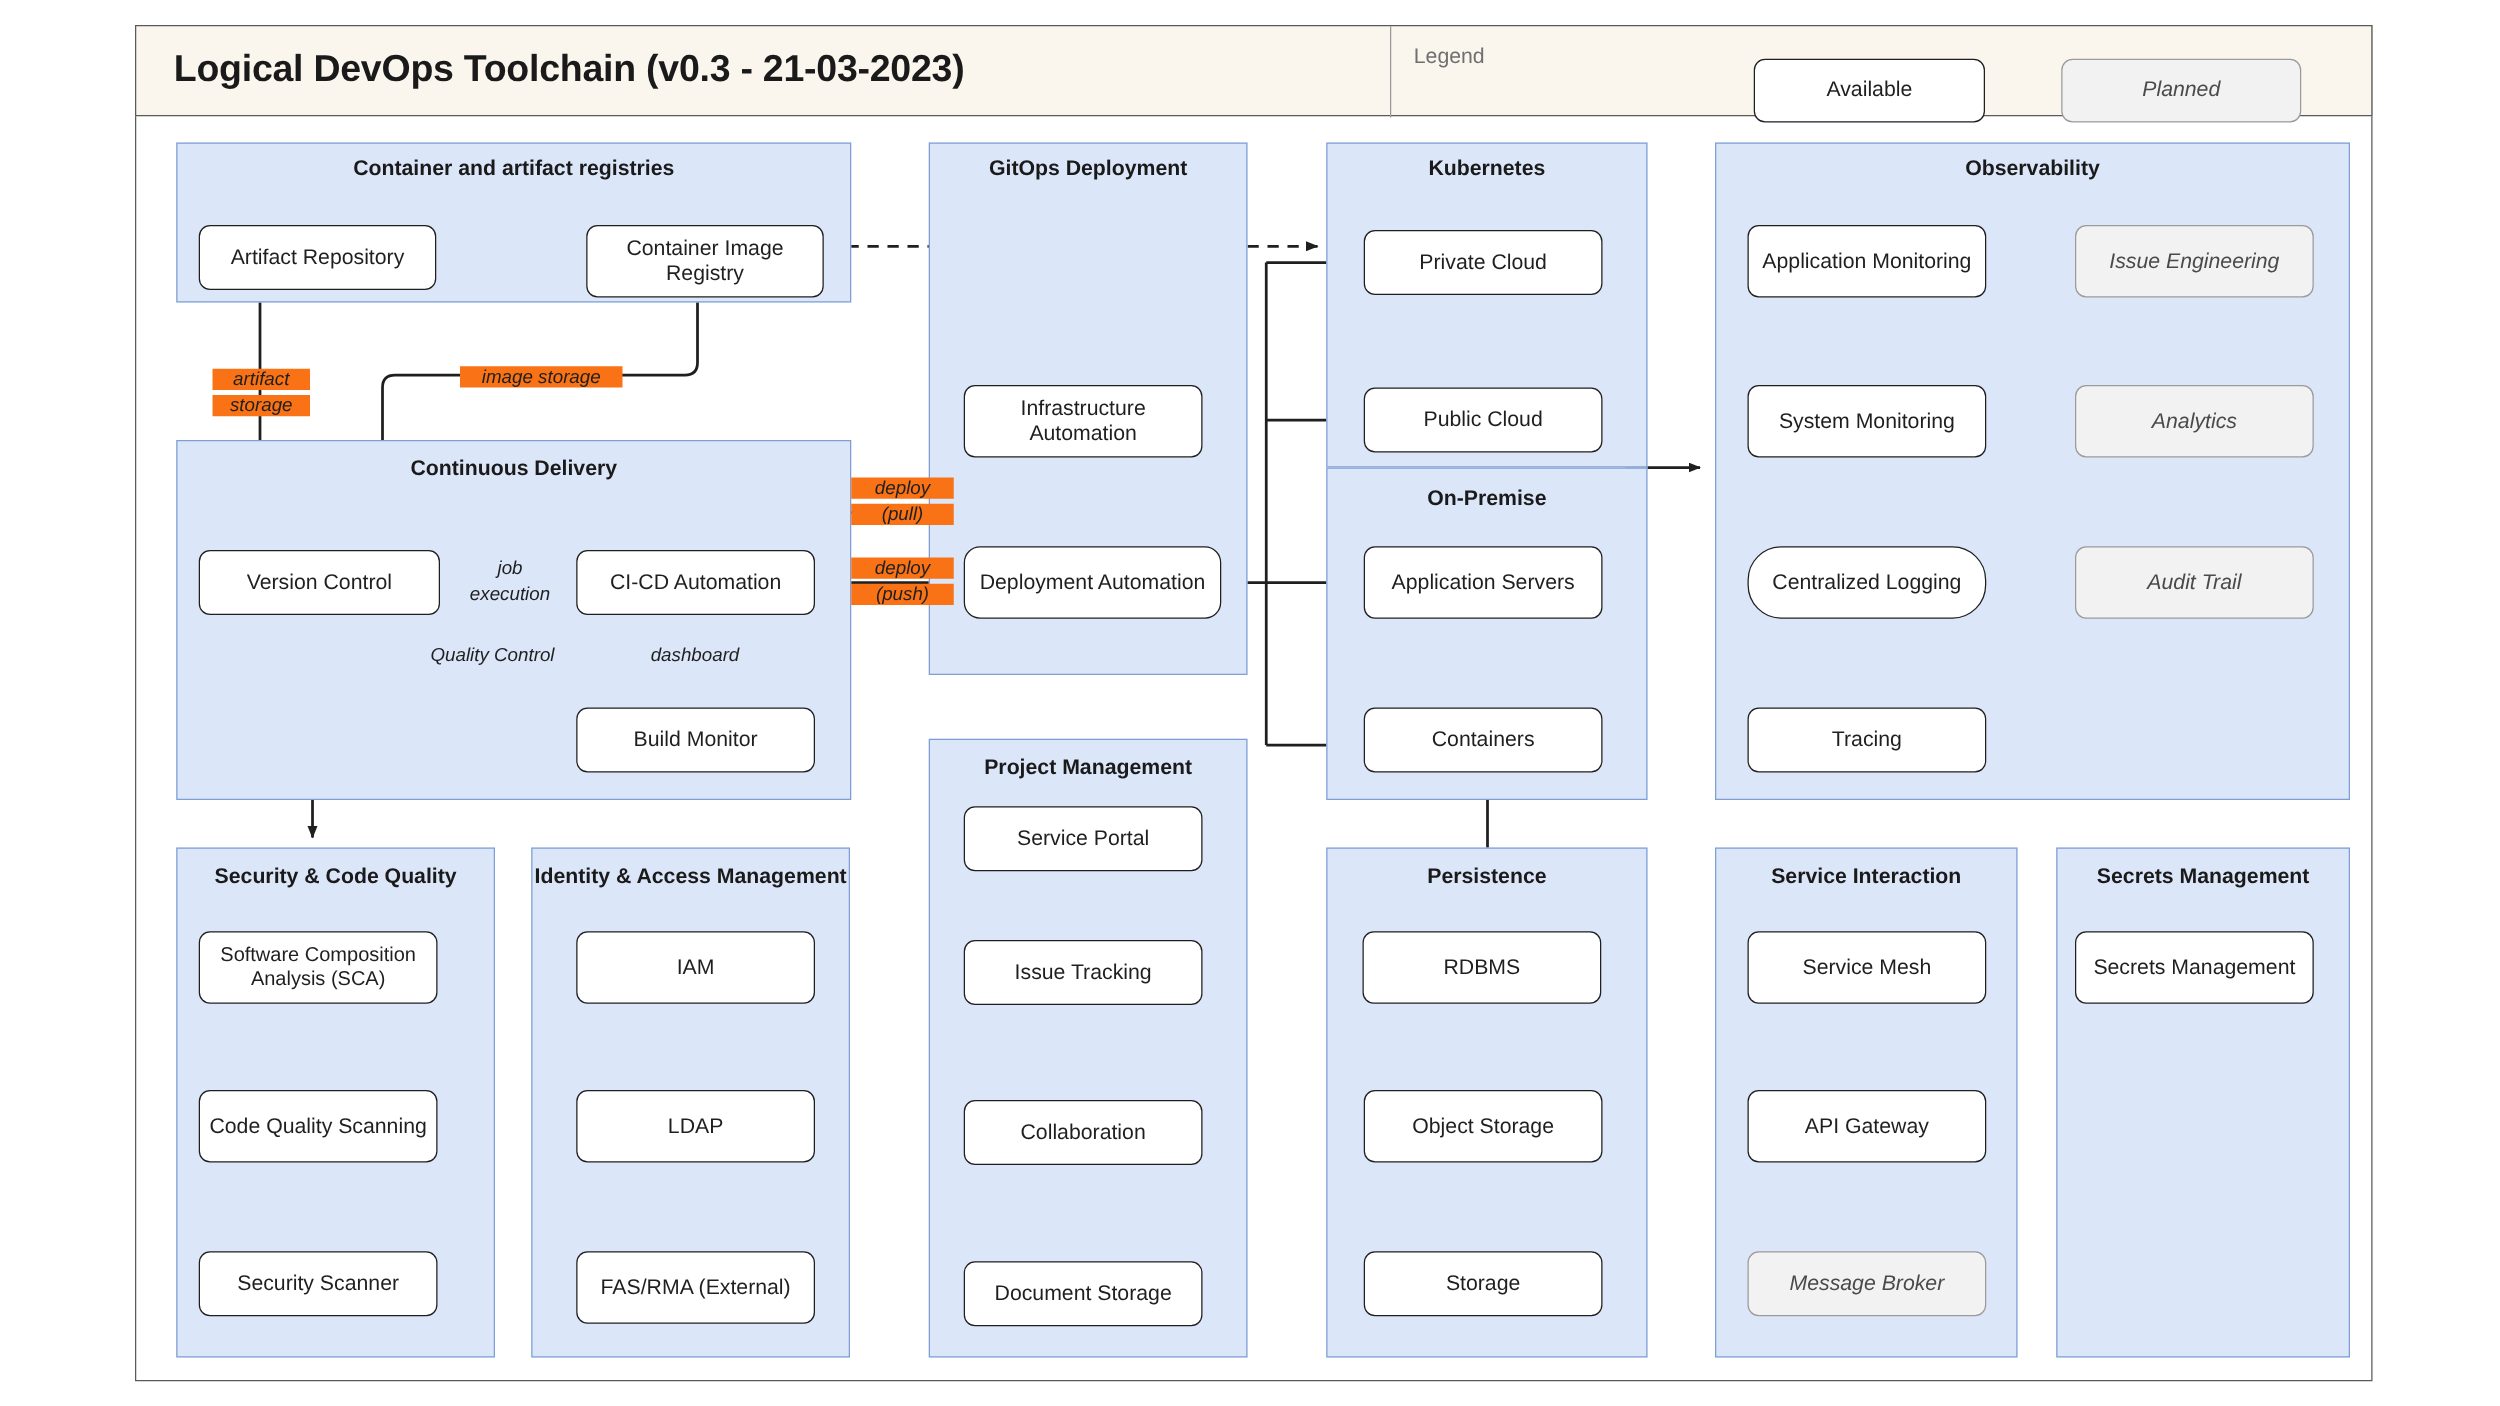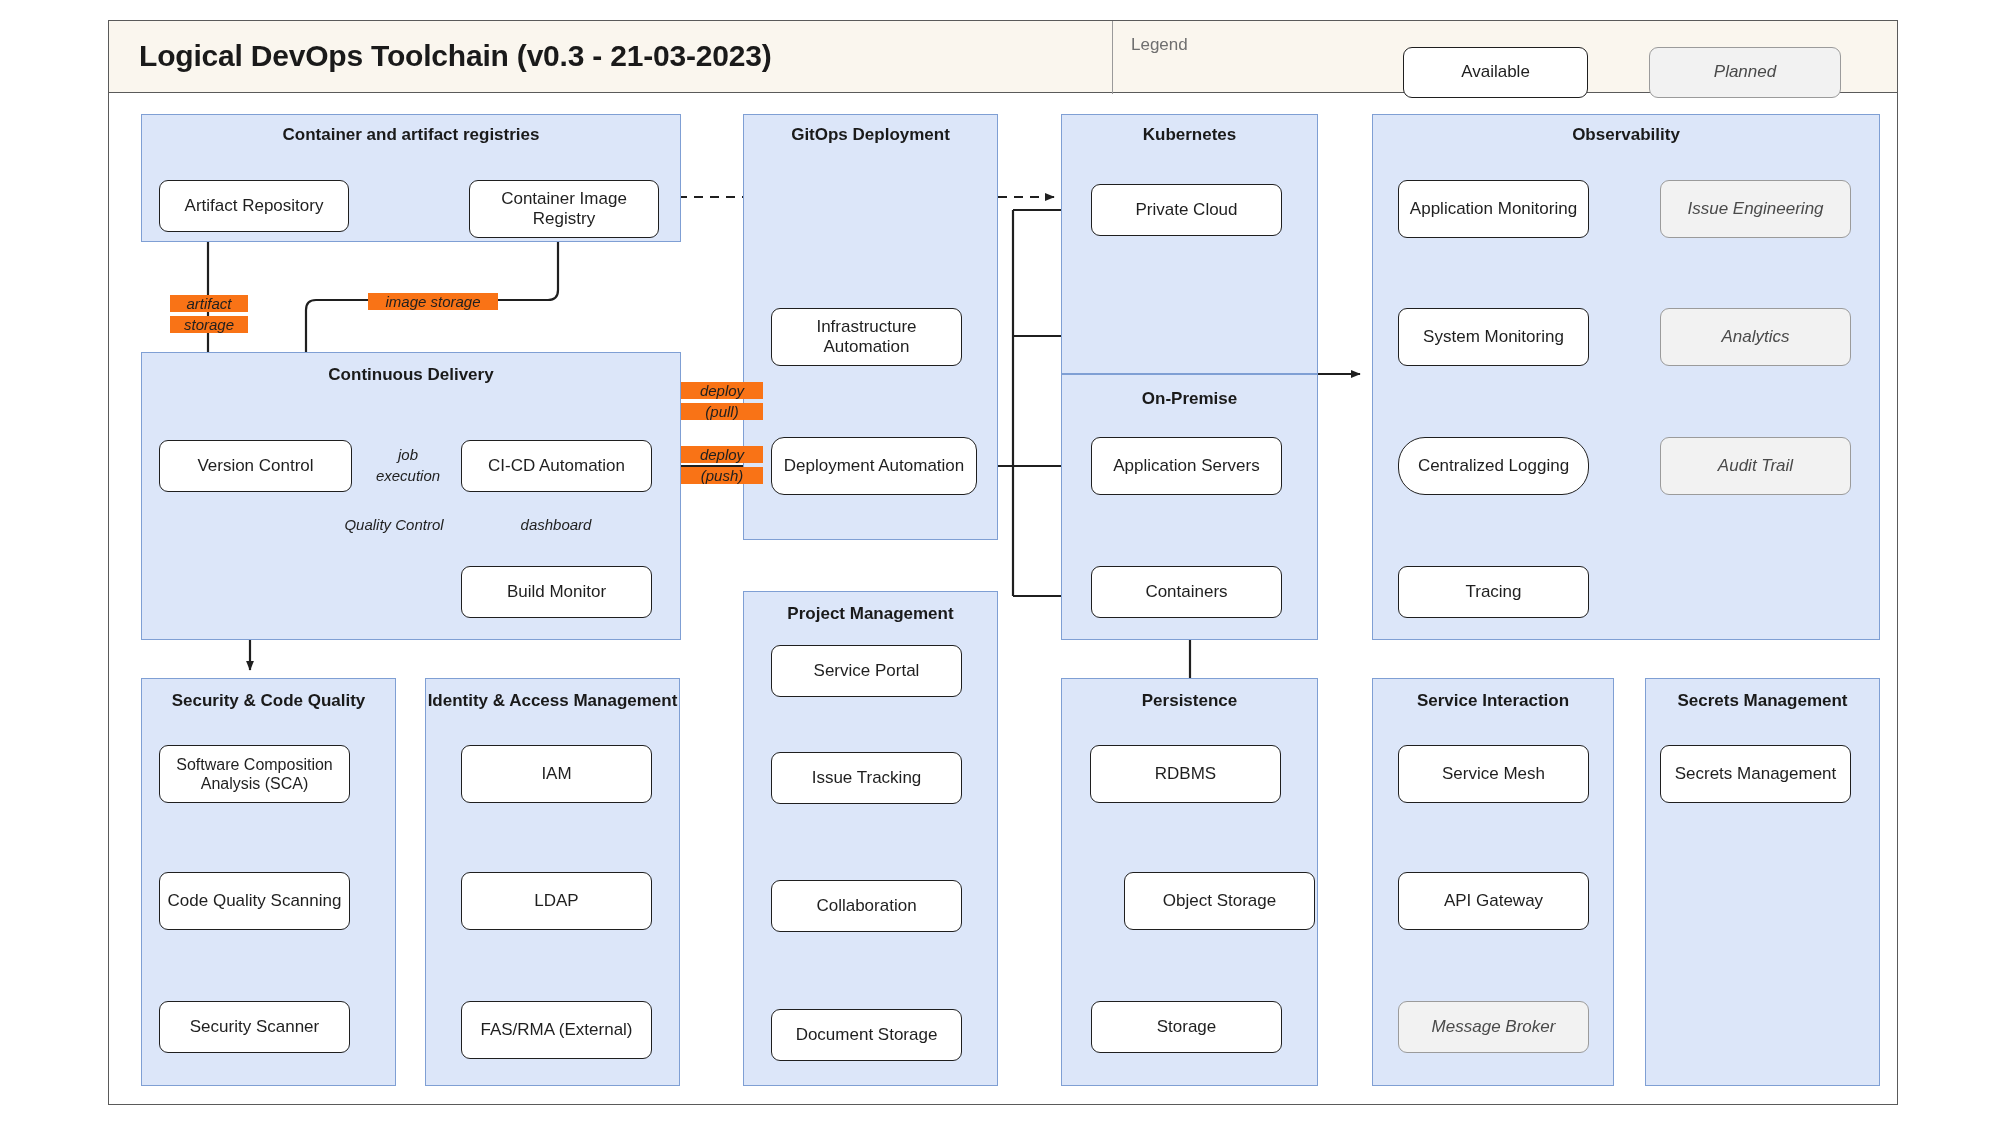--- a/index.html
+++ b/index.html
@@ -95,20 +95,21 @@
   <div class="group" style="left:743px;top:114px;width:255px;height:426px;">
     <div class="group-title" style="top:10px;">GitOps Deployment</div>
   </div>
   <div class="node available" style="left:771px;top:308px;width:191px;height:58px;">Infrastructure Automation</div>
   <div class="node available" style="left:771px;top:437px;width:206px;height:58px;border-radius:13px;">Deployment Automation</div>
 
   <div class="group" style="left:1061px;top:114px;width:257px;height:260px;">
     <div class="group-title" style="top:10px;">Kubernetes</div>
   </div>
   <div class="node available" style="left:1091px;top:184px;width:191px;height:52px;">Private Cloud</div>
+  <div class="node available" style="left:1091px;top:310px;width:191px;height:52px;">Public Cloud</div>
 
   <div class="group" style="left:1061px;top:374px;width:257px;height:266px;">
     <div class="group-title" style="top:14px;">On-Premise</div>
   </div>
   <div class="node available" style="left:1091px;top:437px;width:191px;height:58px;">Application Servers</div>
   <div class="node available" style="left:1091px;top:566px;width:191px;height:52px;">Containers</div>
 
   <div class="group" style="left:1372px;top:114px;width:508px;height:526px;">
     <div class="group-title" style="top:10px;">Observability</div>
   </div>
@@ -139,21 +140,21 @@
   </div>
   <div class="node available" style="left:771px;top:645px;width:191px;height:52px;">Service Portal</div>
   <div class="node available" style="left:771px;top:752px;width:191px;height:52px;">Issue Tracking</div>
   <div class="node available" style="left:771px;top:880px;width:191px;height:52px;">Collaboration</div>
   <div class="node available" style="left:771px;top:1009px;width:191px;height:52px;">Document Storage</div>
 
   <div class="group" style="left:1061px;top:678px;width:257px;height:408px;">
     <div class="group-title" style="top:12px;">Persistence</div>
   </div>
   <div class="node available" style="left:1090px;top:745px;width:191px;height:58px;">RDBMS</div>
-  <div class="node available" style="left:1091px;top:872px;width:191px;height:58px;margin-left:33px;">Object Storage</div>
+  <div class="node available" style="left:1091px;top:872px;width:191px;height:58px;">Object Storage</div>
   <div class="node available" style="left:1091px;top:1001px;width:191px;height:52px;">Storage</div>
 
   <div class="group" style="left:1372px;top:678px;width:242px;height:408px;">
     <div class="group-title" style="top:12px;">Service Interaction</div>
   </div>
   <div class="node available" style="left:1398px;top:745px;width:191px;height:58px;">Service Mesh</div>
   <div class="node available" style="left:1398px;top:872px;width:191px;height:58px;">API Gateway</div>
   <div class="node planned" style="left:1398px;top:1001px;width:191px;height:52px;">Message Broker</div>
 
   <div class="group" style="left:1645px;top:678px;width:235px;height:408px;">

